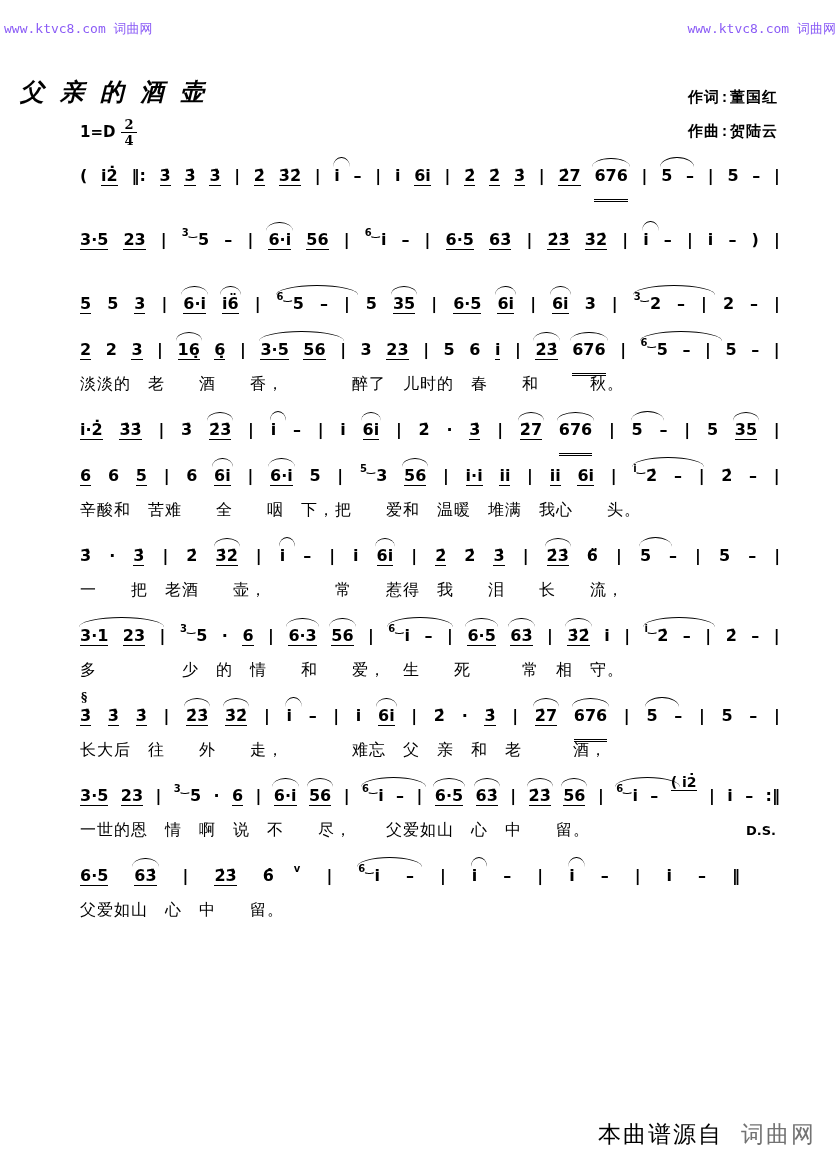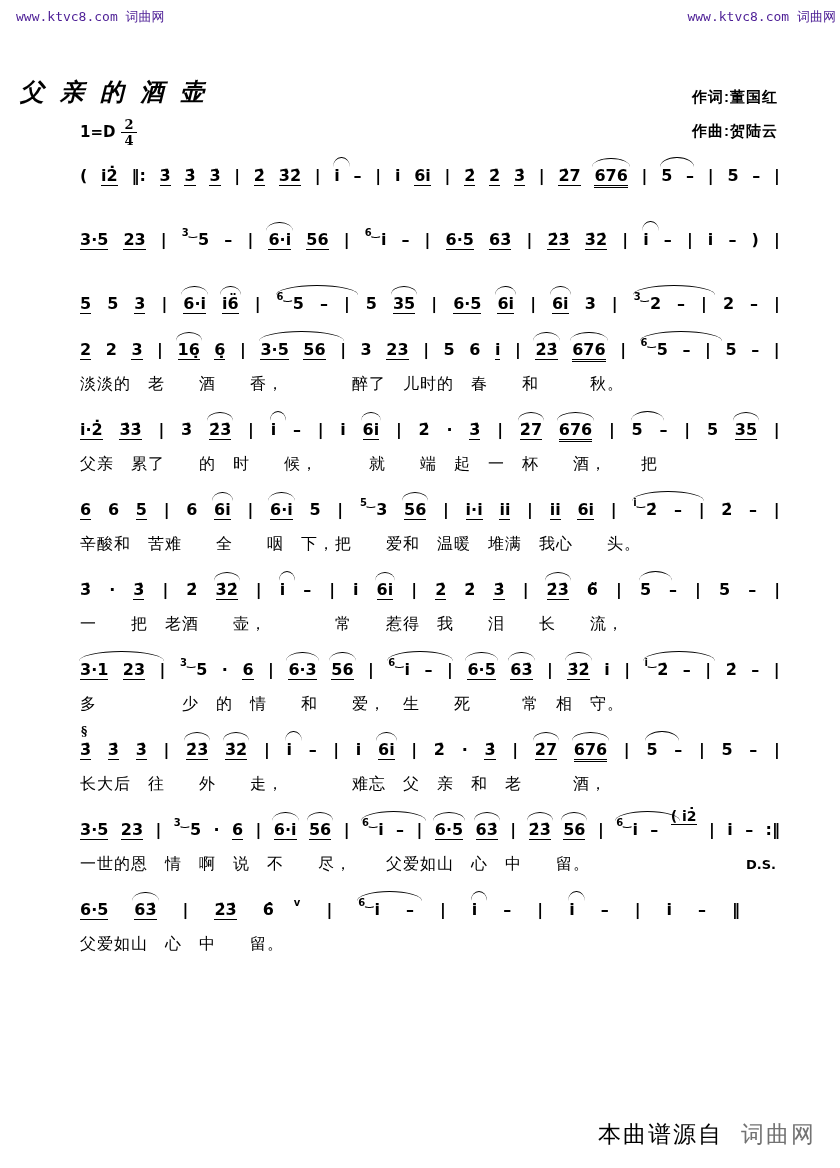--- a/index.html
+++ b/index.html
@@ -7,39 +7,39 @@
     position:relative;
     width:840px;height:1168px;
     margin:0 auto;
     background:#ffffff;
     font-family:"Liberation Sans", sans-serif;
     color:#000;
     overflow:hidden;
   }
   
   .wm{
-    position:absolute;top:8px;
+    position:absolute;top:20px;
     font:13px "DejaVu Sans Mono", monospace;
-    color:#4c1d95;letter-spacing:0px;white-space:pre;margin-left:12px;
+    color:#8b5cf6;letter-spacing:0px;white-space:pre;
   }
   .wm-left{left:4px;}
   .wm-right{right:4px;}
 
   
   .header{position:relative;height:150px;}
   .title{
     position:absolute;left:0;right:0;top:72px;
     text-align:left;margin:4px;
     font-family:"DejaVu Serif", serif;
     font-size:24px;font-weight:bold;font-style:italic;
     letter-spacing:16px;text-indent:16px;
   }
   .credit{
     position:absolute;right:62px;
-    font-size:15px;font-weight:bold;letter-spacing:1px;
+    font-size:15px;font-weight:bold;letter-spacing:1px;font-family:Liberation Mono, monospace;
   }
   .credit-lyricist{top:88px;}
   .credit-composer{top:122px;margin-left:9px;}
   .keysig{
     position:absolute;left:80px;top:118px;
     font:bold 15px "DejaVu Sans", sans-serif;
   }
   .frac{
     display:inline-flex;flex-direction:column;align-items:center;
     font-size:13px;line-height:1.05;vertical-align:middle;margin-left:6px;
@@ -54,21 +54,21 @@
   .music-row{
     display:flex;justify-content:space-between;align-items:baseline;
     font:bold 16px "DejaVu Sans", sans-serif;
     height:30px;padding-top:12px;
   }
   .score-line.nolyric{margin-bottom:22px;}
   .score-line.shortline .music-row{justify-content:flex-start;gap:26px;width:460px;}
   .tok{position:relative;display:inline-block;line-height:1;white-space:pre;}
   .tok .txt{display:inline-block;line-height:1;padding-bottom:2px;}
   .tok .txt.u{border-bottom:1.4px solid #000;padding-bottom:1px;}
-  .tok .txt.uu{border-bottom:3px double #000;padding-bottom:1px;}
+  .tok .txt.uu{border-bottom:3px double #000;padding-bottom:15px;}
   .tok.arc1::before{
     content:"";position:absolute;left:-2px;top:-10px;height:8px;width:calc(100% + 4px);
     border-top:1.5px solid #000;
     border-radius:50% 50% 0 0 / 100% 100% 0 0;
   }
   .tok.arc2::before{
     content:"";position:absolute;left:-1px;top:-11px;height:9px;width:300%;
     border-top:1.5px solid #000;
     border-radius:50% 50% 0 0 / 100% 100% 0 0;
   }
@@ -262,23 +262,20 @@
           <span class="tok arc1"><span class="txt u">2̇7</span></span>
           <span class="tok arc1"><span class="txt uu">676</span></span>
           <span class="tok"><span class="txt">|</span></span>
           <span class="tok arc2"><span class="txt">5</span></span>
           <span class="tok"><span class="txt">–</span></span>
           <span class="tok"><span class="txt">|</span></span>
           <span class="tok"><span class="txt">5</span></span>
           <span class="tok arc1"><span class="txt u">35</span></span>
           <span class="tok"><span class="txt">|</span></span>
         </div>
-        <div class="lyric-row">
-          <span class="lyric-text">父亲　累了　　的　时　　候，　　　就　　端　起　一　杯　　酒，　　把</span>
-        </div>
       </div>
       <div class="score-line">
         <div class="music-row">
           <span class="tok"><span class="txt u">6</span></span>
           <span class="tok"><span class="txt">6</span></span>
           <span class="tok"><span class="txt u">5</span></span>
           <span class="tok"><span class="txt">|</span></span>
           <span class="tok"><span class="txt">6</span></span>
           <span class="tok arc1"><span class="txt u">6i</span></span>
           <span class="tok"><span class="txt">|</span></span>

